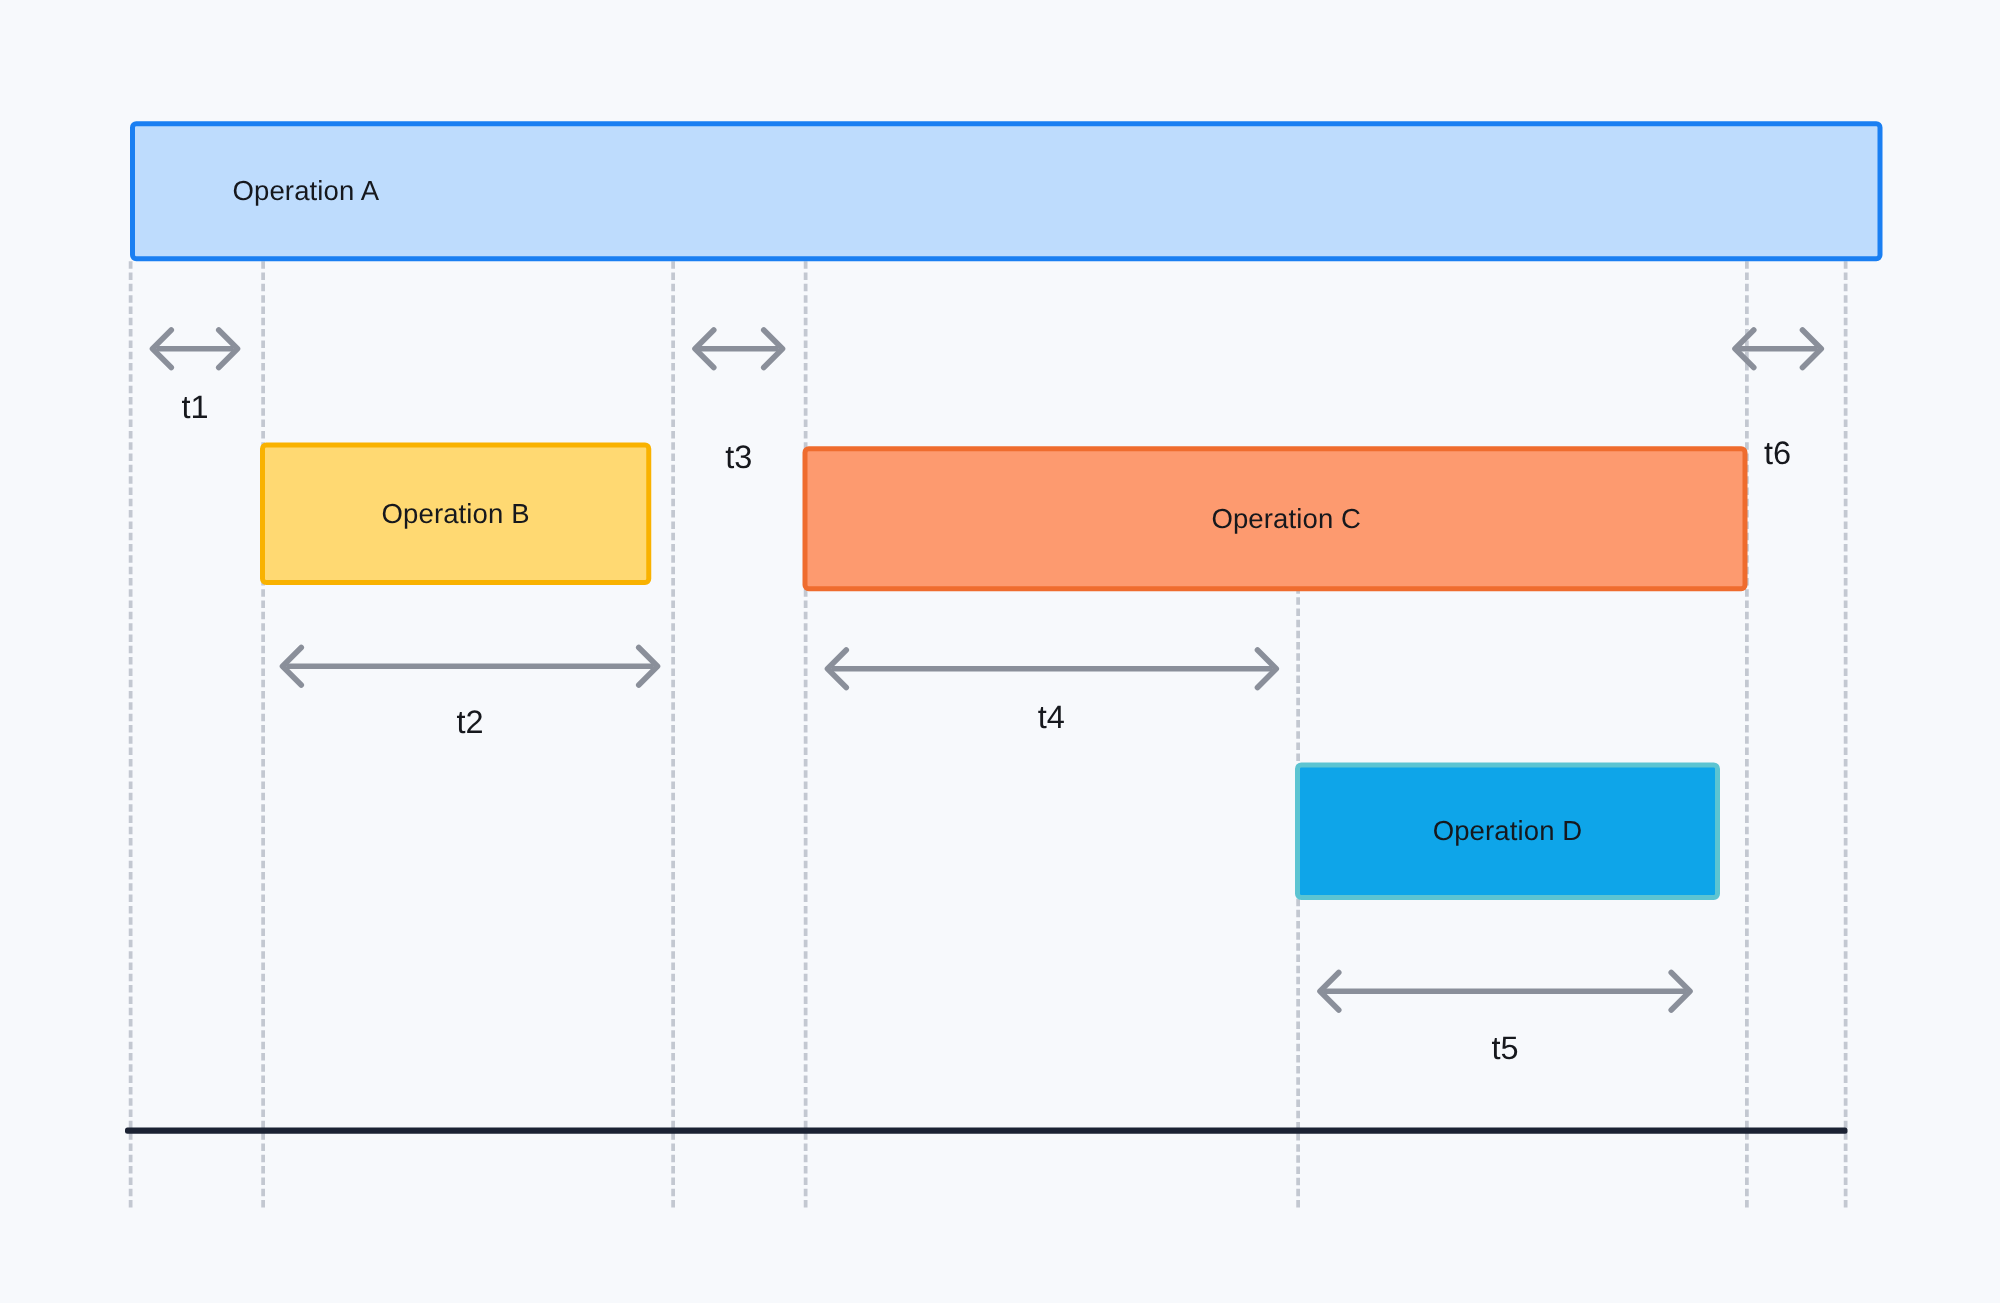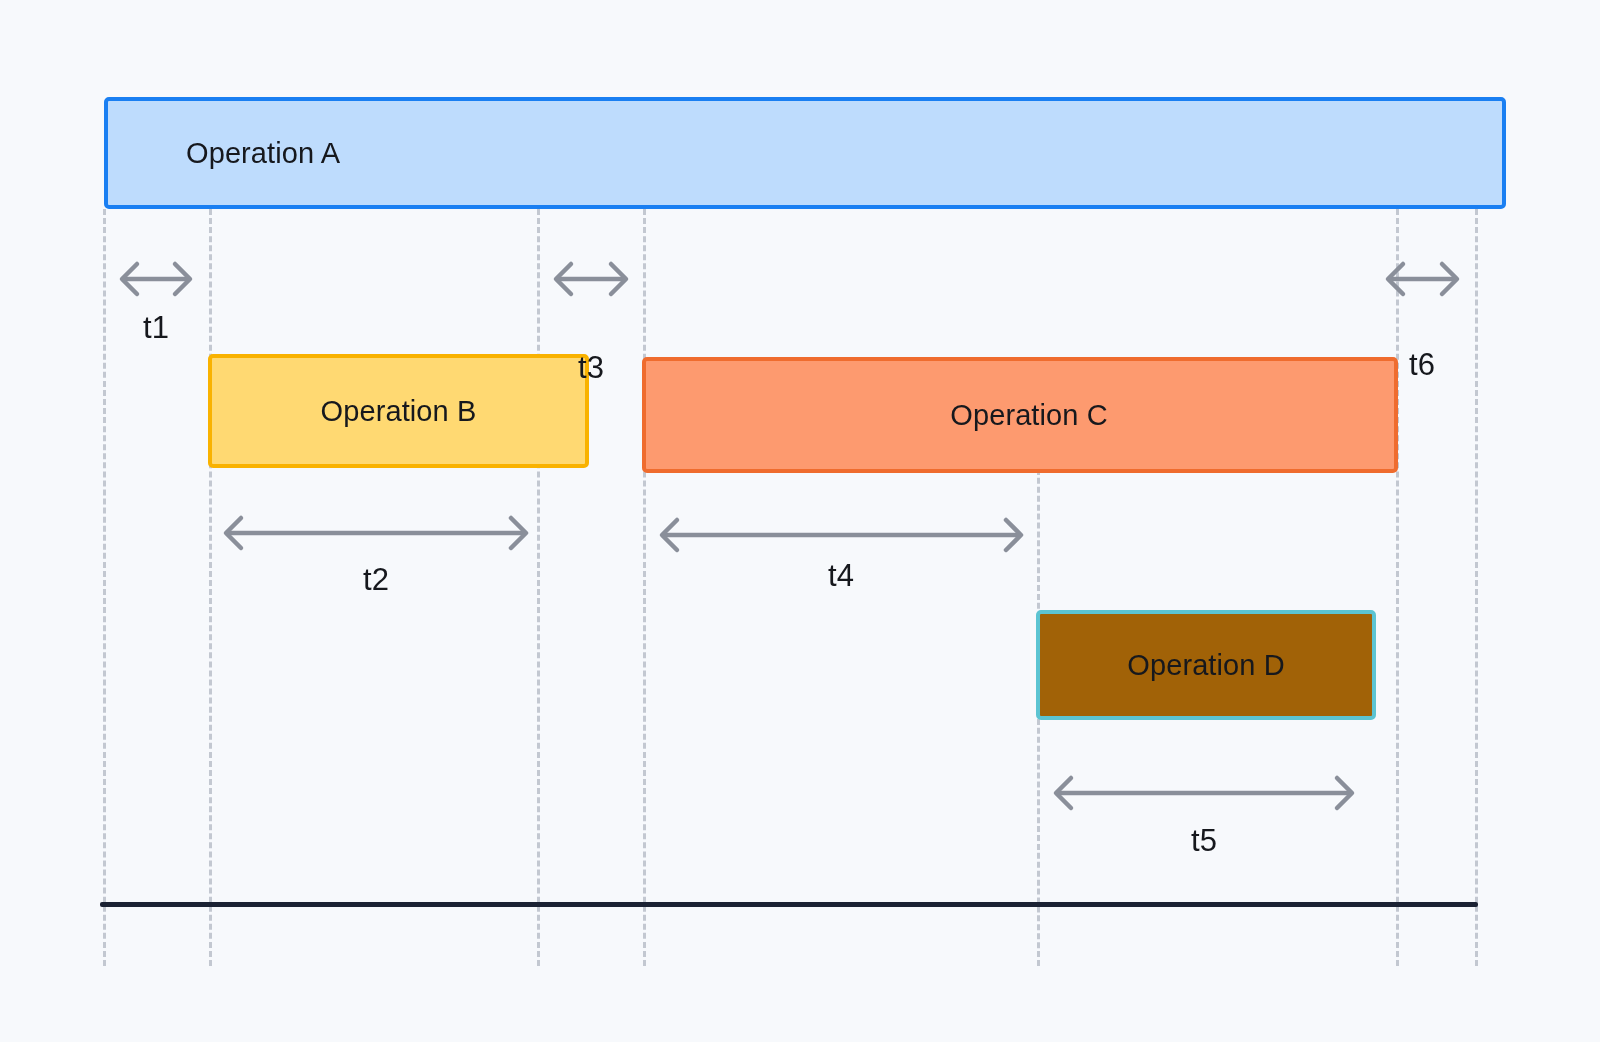--- a/index.html
+++ b/index.html
@@ -27,21 +27,21 @@
     border-left-color: #c3c8d1;
     pointer-events: none;
   }
   
   .op-bar {
     position: absolute;
     box-sizing: border-box;
     border-radius: 5px;
     display: flex;
     align-items: center;
-    font-size: 29px;
+    font-size: 22px;
     color: #16181d;
     letter-spacing: 0.1px;
   }
   .op-bar .op-label {
     white-space: nowrap;
   }
   .op-a {
     border-width: 4px;
     border-style: solid;
   }
@@ -59,21 +59,21 @@
     border-radius: 2px;
   }
   
   .measure {
     position: absolute;
     pointer-events: none;
   }
   .measure svg { display: block; overflow: visible; }
   .measure-label {
     position: absolute;
-    font-size: 31px;
+    font-size: 26px;
     color: #16181d;
     text-align: center;
     white-space: nowrap;
   }
 </style>
 </head>
 <body>
 
 <div id="canvas" style="width: 1600px; height: 1042px; background: rgb(247, 249, 252);">
 
@@ -84,27 +84,27 @@
       <div class="guide" style="left: 643px; top: 209px; height: 757px;"></div>
       <div class="guide" style="left: 1037px; top: 460px; height: 506px;"></div>
       <div class="guide" style="left: 1396px; top: 209px; height: 757px;"></div>
       <div class="guide" style="left: 1475px; top: 209px; height: 757px;"></div>
     </div>
 
   <div id="ops-layer">
       <div class="op-bar op-a" style="left: 104px; top: 97px; width: 1402px; height: 112px; background: rgb(190, 220, 253); border-color: rgb(26, 127, 242);">
         <span class="op-label">Operation A</span>
       </div>
-      <div class="op-bar op-b" style="left: 208px; top: 354px; width: 381px; height: 114px; background: rgb(255, 217, 114); border-color: rgb(249, 178, 0);">
+      <div class="op-bar op-b" style="left: 208px; top: 354px; width: 313px; height: 114px; background: rgb(255, 217, 114); border-color: rgb(249, 178, 0);">
         <span class="op-label">Operation B</span>
       </div>
       <div class="op-bar op-c" style="left: 642px; top: 357px; width: 756px; height: 116px; background: rgb(253, 154, 111); border-color: rgb(239, 108, 46); padding-left: 18px;">
         <span class="op-label">Operation C</span>
       </div>
-      <div class="op-bar op-d" style="left: 1036px; top: 610px; width: 340px; height: 110px; background: #a16207; border-color: rgb(92, 196, 210);">
+      <div class="op-bar op-d" style="left: 1036px; top: 610px; width: 340px; height: 110px; background: #0ea5e9; border-color: rgb(92, 196, 210);">
         <span class="op-label">Operation D</span>
       </div>
     </div>
 
   <div id="measures-layer">
       <div class="measure" style="left: 106px; top: 257px; width: 100px; height: 44px;">
         <svg width="100" height="44">
           <line x1="19" y1="22" x2="81" y2="22" stroke="#8a8f9a" stroke-width="4.5"></line>
           <polyline points="31,7 16,22 31,37" fill="none" stroke="#8a8f9a" stroke-width="4.5" stroke-linecap="round" stroke-linejoin="round"></polyline>
           <polyline points="69,7 84,22 69,37" fill="none" stroke="#8a8f9a" stroke-width="4.5" stroke-linecap="round" stroke-linejoin="round"></polyline>

